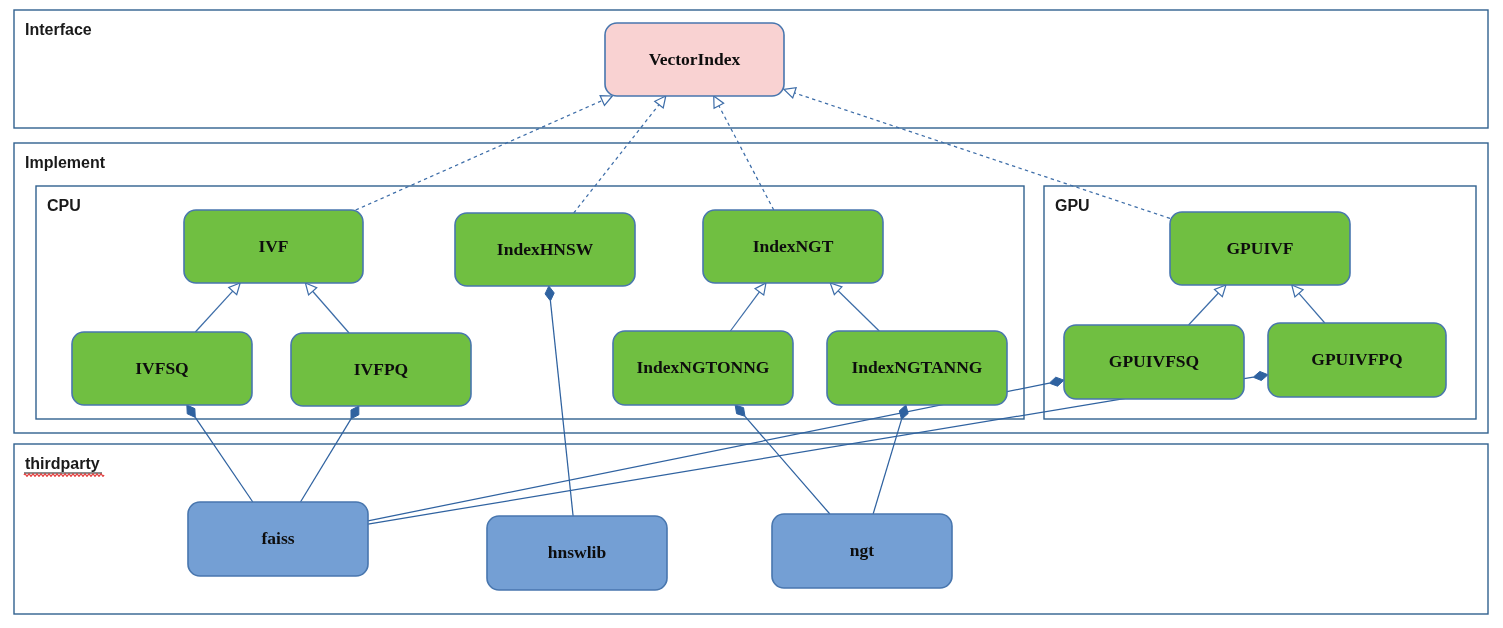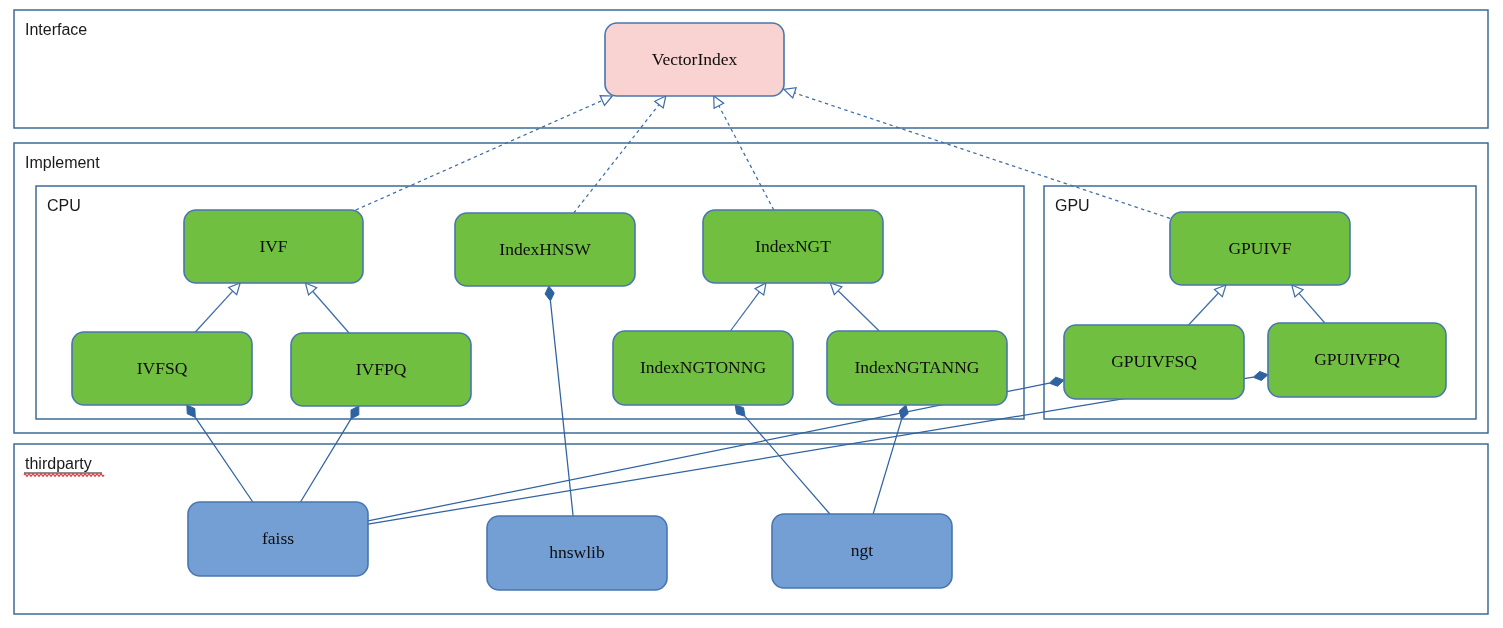--- a/index.html
+++ b/index.html
@@ -12,20 +12,21 @@
     font-family: "Liberation Sans", sans-serif;
     width: 1503px;
     height: 628px;
     overflow: hidden;
   }
   #diagram-root {
     position: relative;
     width: 1503px;
     height: 628px;
     background: #ffffff;
+    font-weight: bold;
   }
   svg.diagram-canvas {
     position: absolute;
     top: 0;
     left: 0;
     width: 1503px;
     height: 628px;
     display: block;
   }
   .group-frame {

